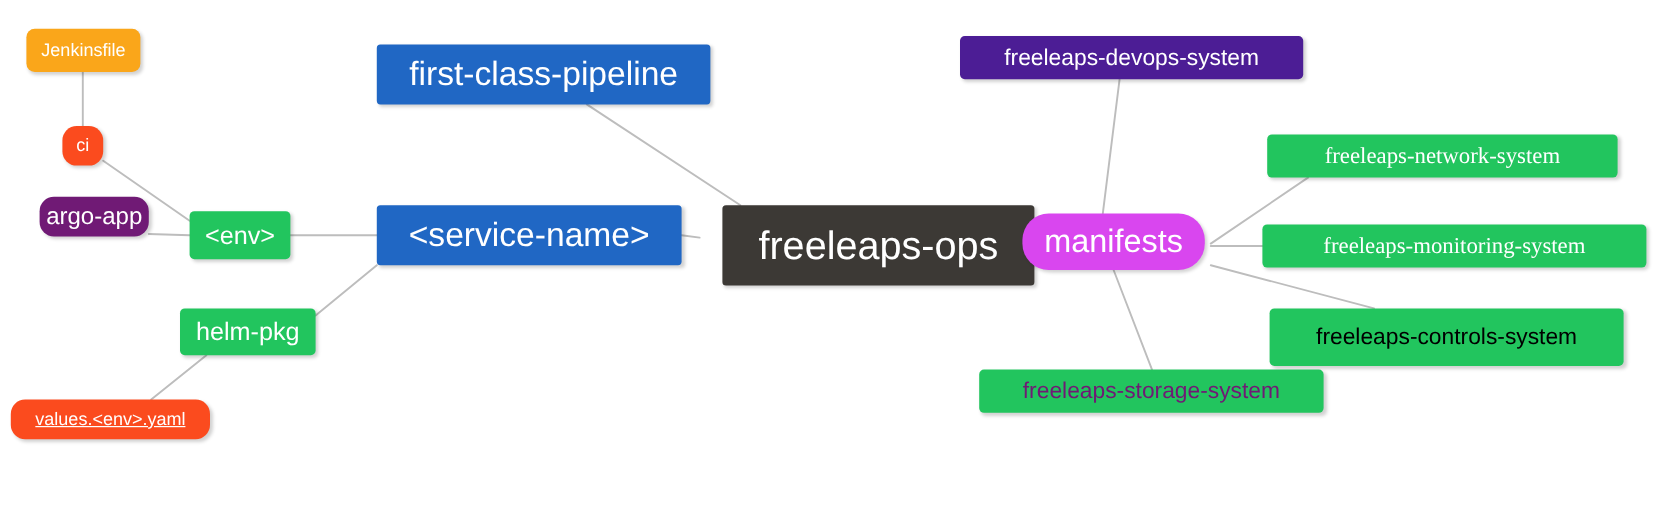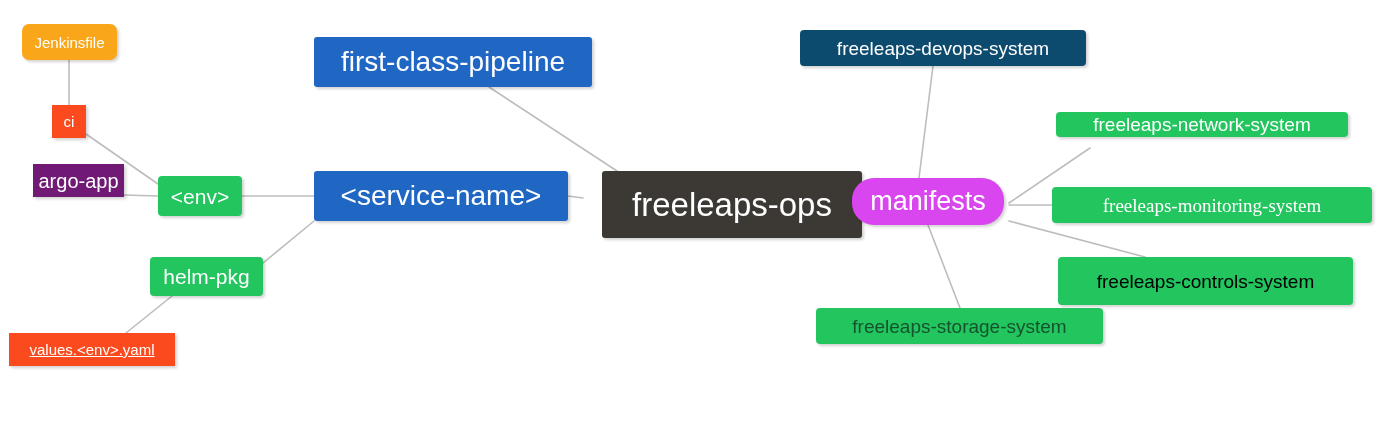--- a/index.html
+++ b/index.html
@@ -60,21 +60,21 @@
   .node.green {
     background: #22c55e;
     border-radius: 4px;
   }
   .node.orange {
     background: #faa61a;
     border-radius: 7px;
   }
   .node.red {
     background: #fb4b1e;
-    border-radius: 0;
+    border-radius: 12px;
   }
 </style>
 </head>
 <body>
 
 <div id="mindmap-canvas">
 
   <svg id="edge-layer" viewBox="0 0 1390 421" xmlns="http://www.w3.org/2000/svg">
       <line class="edge-line" x1="69" y1="60" x2="69" y2="105" stroke="#bdbdbd"></line>
       <line class="edge-line" x1="86" y1="134" x2="158" y2="184" stroke="#bdbdbd"></line>
@@ -116,30 +116,30 @@
       </div>
       <div class="node blue" style="left: 314px; top: 171px; width: 254px; height: 50px; font-size: 28px; background: rgb(32, 103, 196); color: rgb(255, 255, 255); align-items: center;">
         <span class="node-label">&lt;service-name&gt;</span>
       </div>
       <div class="node root" style="left: 583px; top: 171px; width: 260px; height: 67px; font-size: 33px; background: rgb(60, 57, 53); color: rgb(255, 255, 255); margin-left: 19px;">
         <span class="node-label">freeleaps-ops</span>
       </div>
       <div class="node blue" style="left: 852px; top: 178px; width: 152px; height: 47px; font-size: 27px; background: #d946ef; color: rgb(255, 255, 255); border-radius: 22px;">
         <span class="node-label">manifests</span>
       </div>
-      <div class="node green" style="left: 800px; top: 30px; width: 286px; height: 36px; font-size: 19px; background: #0c4a6e; color: rgb(255, 255, 255); justify-content: center;">
+      <div class="node green" style="left: 800px; top: 30px; width: 286px; height: 36px; font-size: 19px; background: #4c1d95; color: rgb(255, 255, 255); justify-content: center;">
         <span class="node-label">freeleaps-devops-system</span>
       </div>
-      <div class="node green" style="left: 1056px; top: 112px; width: 292px; height: 25px; font-size: 19px; background: rgb(34, 197, 94); color: rgb(255, 255, 255);">
+      <div class="node green" style="left: 1056px; top: 112px; width: 292px; height: 36px; font-size: 19px; background: rgb(34, 197, 94); color: rgb(255, 255, 255); font-family: Liberation Serif, serif;">
         <span class="node-label">freeleaps-network-system</span>
       </div>
       <div class="node green" style="left: 1052px; top: 187px; width: 320px; height: 36px; font-size: 19px; background: rgb(34, 197, 94); color: rgb(255, 255, 255); font-family: Liberation Serif, serif;">
         <span class="node-label">freeleaps-monitoring-system</span>
       </div>
       <div class="node green" style="left: 1058px; top: 257px; width: 295px; height: 48px; font-size: 19px; background: rgb(34, 197, 94); color: #000000;">
         <span class="node-label">freeleaps-controls-system</span>
       </div>
-      <div class="node green" style="left: 816px; top: 308px; width: 287px; height: 36px; font-size: 19px; background: rgb(34, 197, 94); color: #14532d;">
+      <div class="node green" style="left: 816px; top: 308px; width: 287px; height: 36px; font-size: 19px; background: rgb(34, 197, 94); color: #701a75;">
         <span class="node-label">freeleaps-storage-system</span>
       </div>
     </div>
 
 </div>
 
 </body></html>

